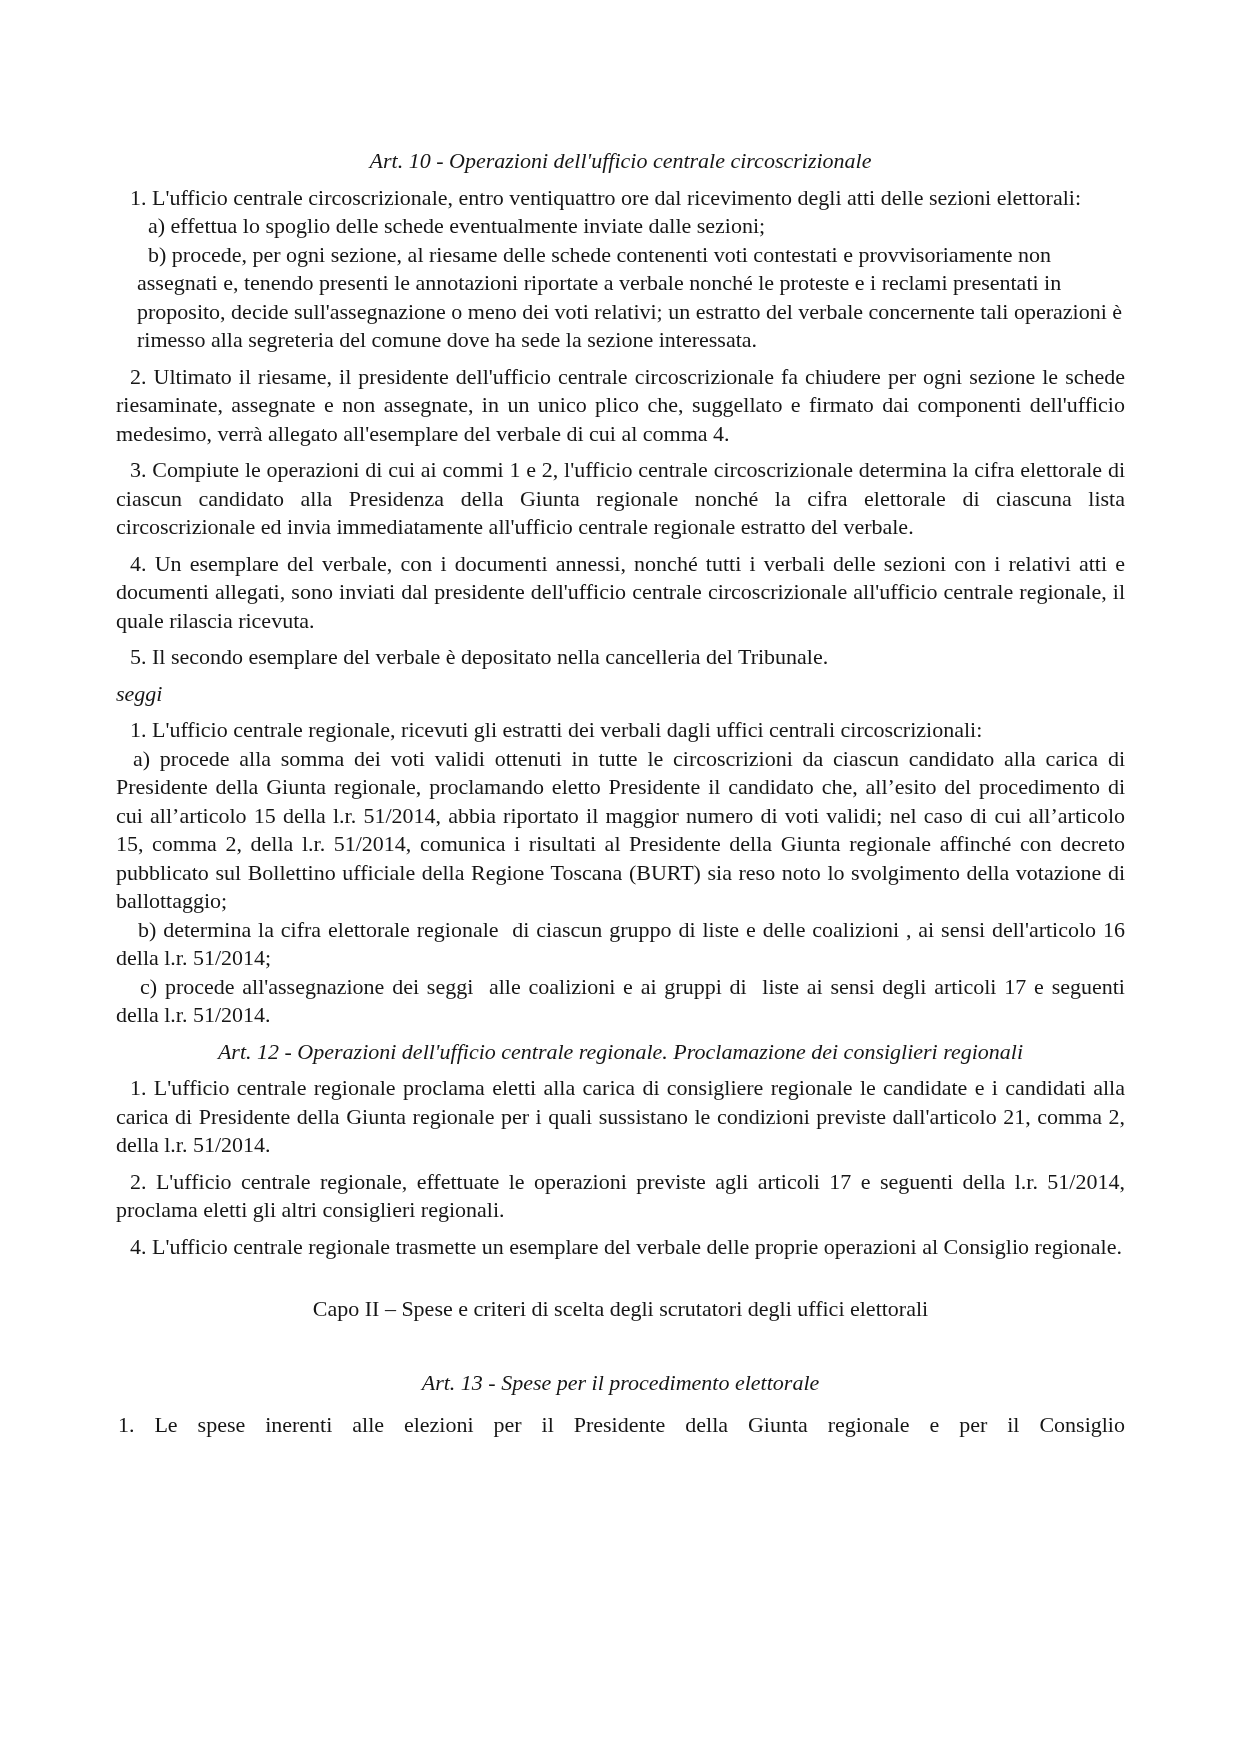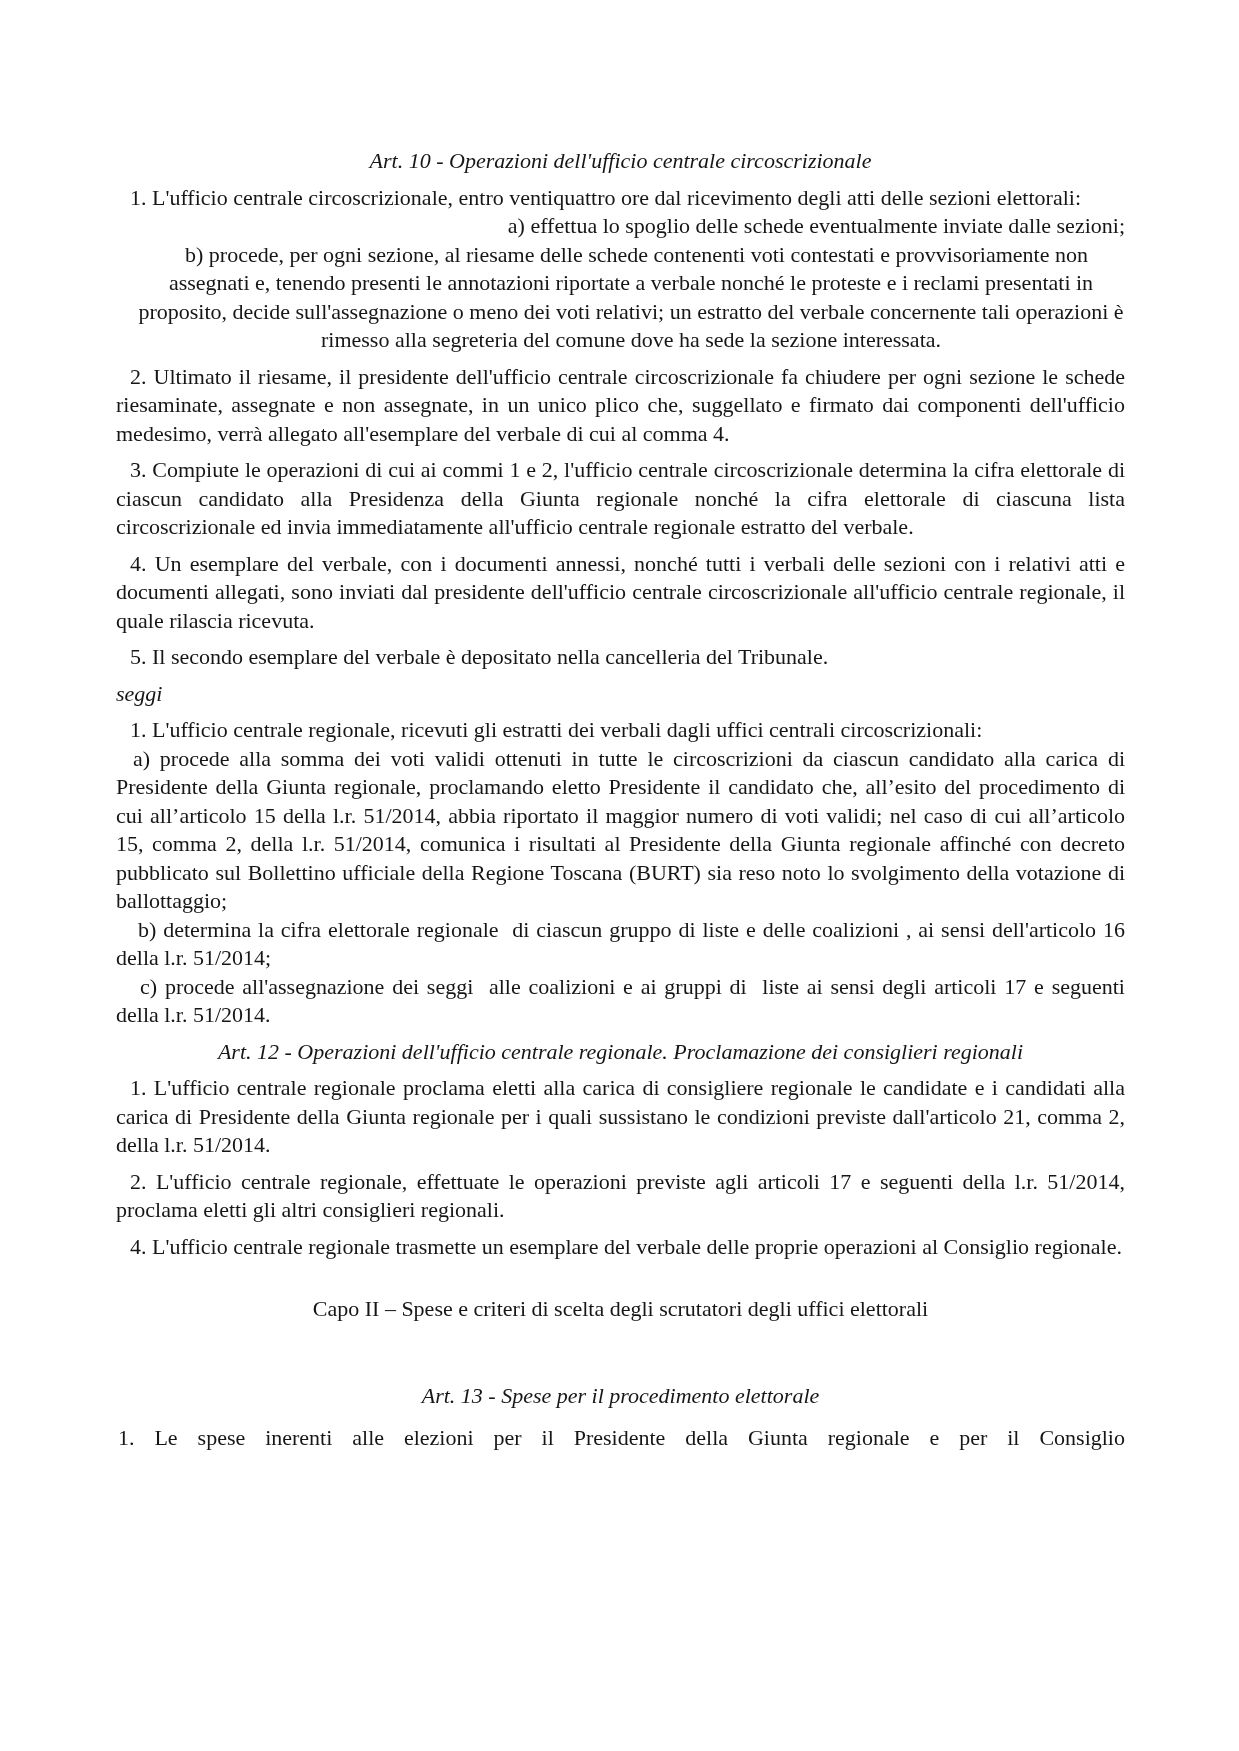--- a/index.html
+++ b/index.html
@@ -32,22 +32,22 @@
   }
   .first { margin-top: 0; }
   .tight { margin-top: 0; }
   
   .p {
     text-align: justify;
     text-indent: 14px;
     white-space: pre-wrap;
   }
   
-  .ia10 { text-align: right; text-indent: 32px; white-space: pre-wrap; }
-  .ib10 { text-align: center; padding-left: 21px; text-indent: 11px; white-space: pre-wrap; }
+  .ia10 { text-align: left; text-indent: 32px; white-space: pre-wrap; }
+  .ib10 { text-align: left; padding-left: 21px; text-indent: 11px; white-space: pre-wrap; }
   
   .ia11 { text-align: justify; text-indent: 17px; white-space: pre-wrap; }
   .ib11 { text-align: justify; text-indent: 22px; white-space: pre-wrap; }
   .ic11 { text-align: justify; text-indent: 24px; white-space: pre-wrap; }
   
   .h {
     text-align: center;
     font-style: italic;
   }
   .h .hl1 {
@@ -57,21 +57,21 @@
   }
   .h .hl2 {
     display: block;
     text-align: left;
   }
   .capo {
     margin-top: 34px;
     text-align: center;
     font-style: normal;
   }
-  .t13 { margin-top: 58px; }
+  .t13 { margin-top: 45px; }
   .lastline {
     margin-top: 14px;
     text-align: justify;
     text-align-last: justify;
     text-indent: 2px;
     white-space: pre-wrap;
   }
 </style>
 </head>
 <body>

